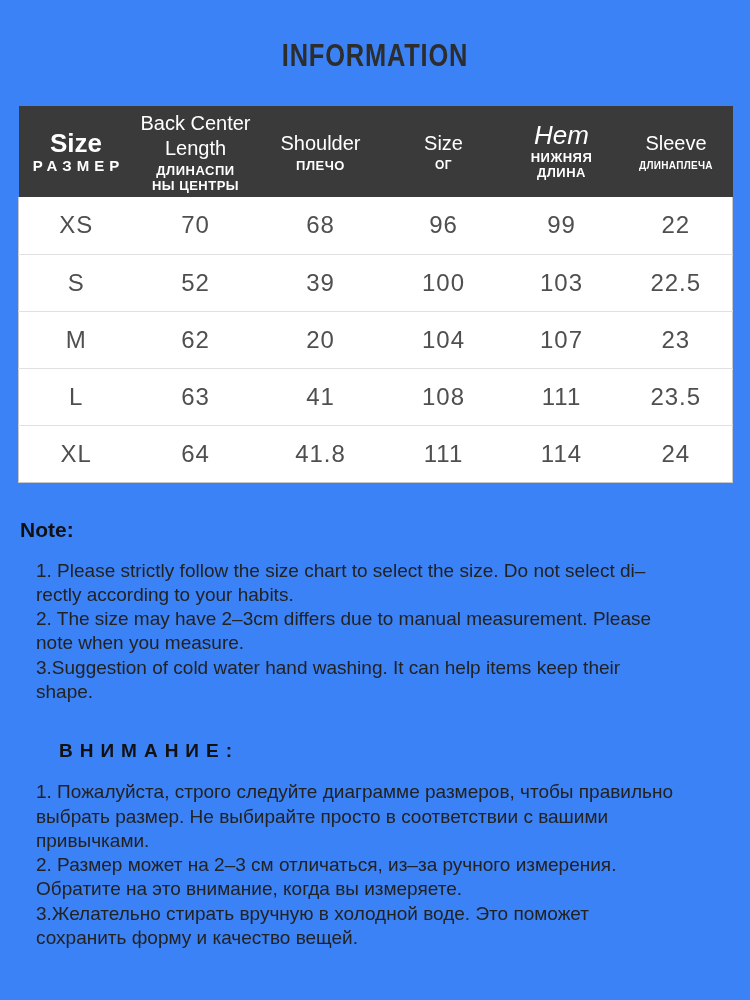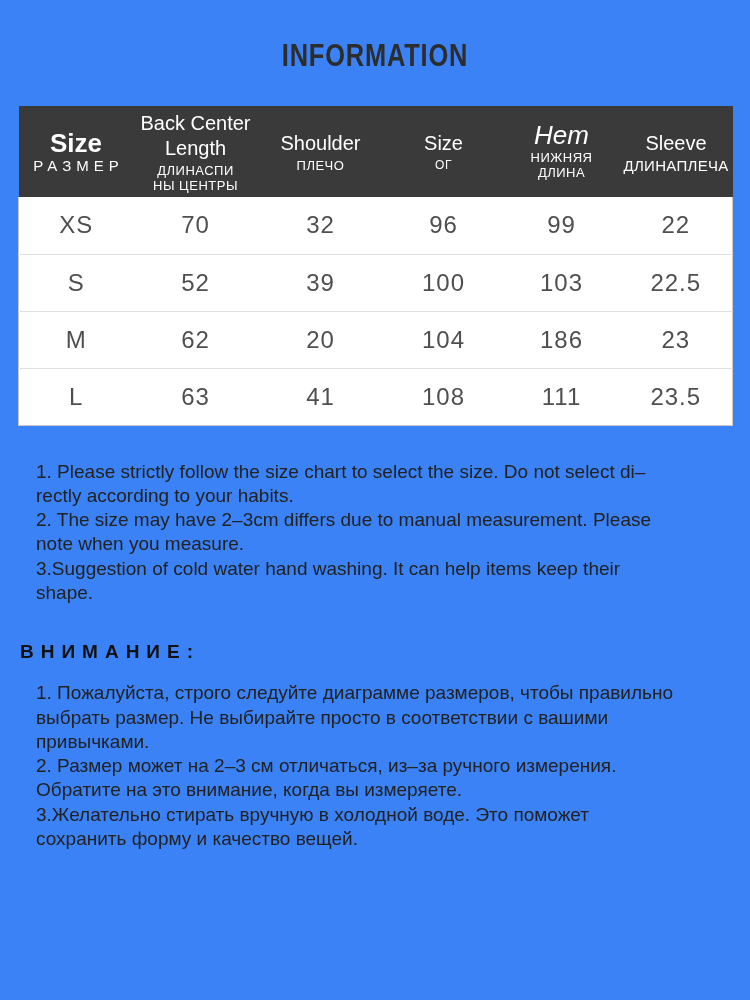--- a/index.html
+++ b/index.html
@@ -54,24 +54,25 @@
   }
   .th-en-size { font-weight: bold; font-size: 26px; }
   .th-en-hem  { font-size: 26px; font-style: italic; }
   .th-ru {
     display: block;
     font-size: 13px;
     line-height: 15px;
     margin-top: 2px;
     letter-spacing: 0.5px;
     white-space: pre-line;
+    font-weight: bold;
   }
   .th-ru-size { font-size: 15px; letter-spacing: 5px; text-indent: 5px; }
   .th-ru-bust { font-size: 12px; }
-  .th-ru-sleeve { font-size: 15px; letter-spacing: 0.3px; }
+  .th-ru-sleeve { font-size: 10px; letter-spacing: 0.3px; }
 
   .size-table tbody td {
     height: 57px;
     text-align: center;
     vertical-align: middle;
     font-size: 24px;
     letter-spacing: 1px;
     color: var(--table_text);
     border-bottom: 1px solid var(--row_border);
     background: #fff;
@@ -85,20 +86,21 @@
   .section-heading {
     margin: 0;
     font-size: 21px;
     font-weight: bold;
     color: #111;
     line-height: 26px;
   }
   .attention-heading {
     font-size: 19px;
     letter-spacing: 7px;
+    margin-left: 39px;
   }
   .body-text {
     margin: 16px 0 0 16px;
     font-size: 19px;
     line-height: 24.3px;
     white-space: pre-line;
     color: #222;
   }
   .attention { margin-top: 34px; }
 </style>
@@ -146,53 +148,62 @@
         <th>
           <span class="th-en">Sleeve</span>
           <span class="th-ru th-ru-sleeve">ДЛИНАПЛЕЧА</span>
         </th>
       </tr>
     </thead>
     <tbody>
       <tr>
         <td>XS</td>
         <td>70</td>
-        <td>32</td>
+        <td>68</td>
         <td>96</td>
         <td>99</td>
         <td>22</td>
       </tr>
       <tr>
         <td>S</td>
         <td>52</td>
         <td>39</td>
         <td>100</td>
         <td>103</td>
         <td>22.5</td>
       </tr>
       <tr>
         <td>M</td>
         <td>62</td>
         <td>20</td>
         <td>104</td>
-        <td>186</td>
+        <td>107</td>
         <td>23</td>
       </tr>
       <tr>
         <td>L</td>
         <td>63</td>
         <td>41</td>
         <td>108</td>
         <td>111</td>
         <td>23.5</td>
       </tr>
+      <tr>
+        <td>XL</td>
+        <td>64</td>
+        <td>41.8</td>
+        <td>111</td>
+        <td>114</td>
+        <td>24</td>
+      </tr>
     </tbody>
   </table>
 
   <section class="text-section notes">
+    <h2 class="section-heading">Note:</h2>
     <p class="body-text">1. Please strictly follow the size chart  to select the size. Do not select di–
 rectly according to your habits.
 2. The size may have 2–3cm differs due to manual measurement. Please
 note when you measure.
 3.Suggestion of cold water hand washing. It can help items keep their
 shape.</p>
   </section>
 
   <section class="text-section attention">
     <h2 class="section-heading attention-heading">ВНИМАНИЕ:</h2>

